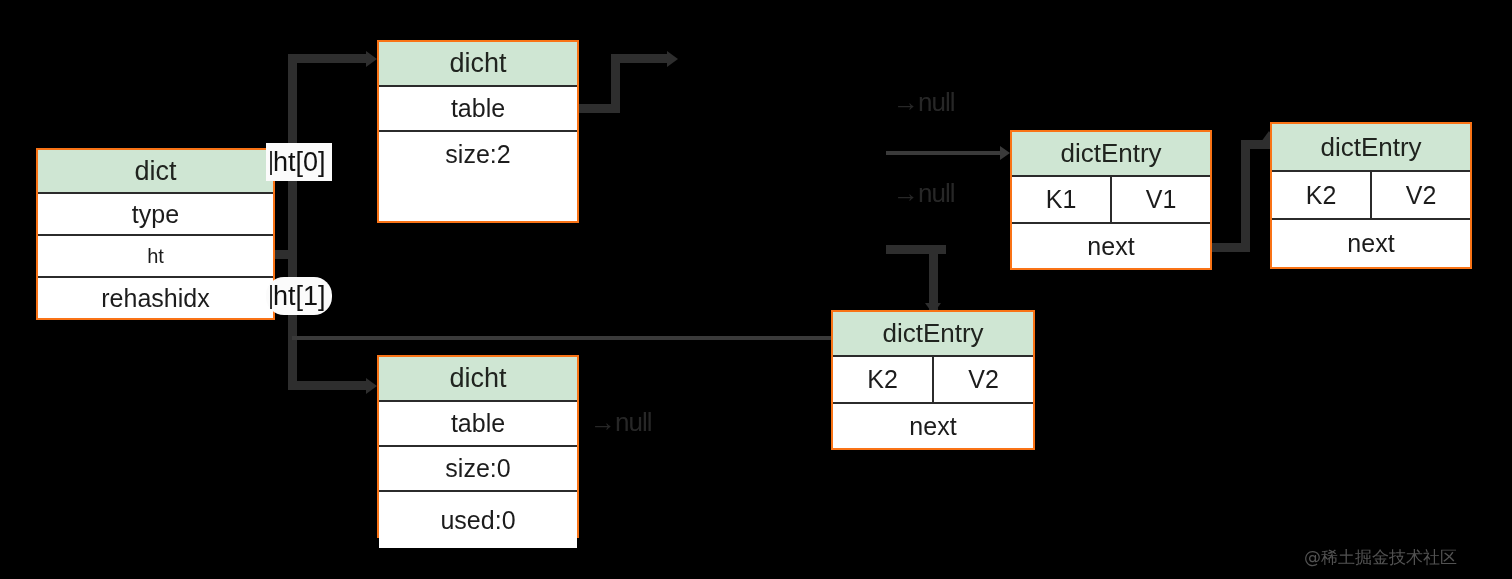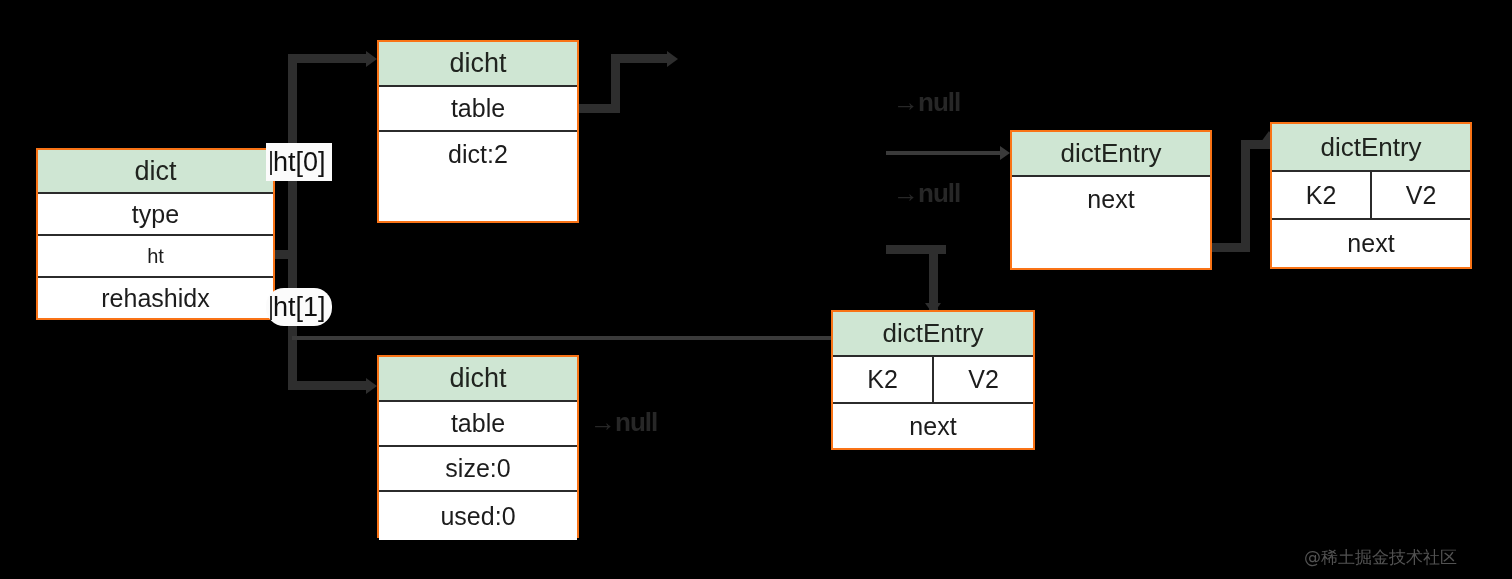--- a/index.html
+++ b/index.html
@@ -29,21 +29,21 @@
   .arw.d{border-top:11px solid #2e2e2e;border-left:8px solid transparent;border-right:8px solid transparent;}
   .arw.u{border-bottom:11px solid #2e2e2e;border-left:8px solid transparent;border-right:8px solid transparent;}
   .arw.thin-r{border-left:10px solid #3a3a3a;border-top:7px solid transparent;border-bottom:7px solid transparent;}
 
   
   .tag{position:absolute;background:#fbfbfb;color:#111;font-size:27px;line-height:34px;
        padding:2px 6px 2px 4px;white-space:nowrap;}
   .tag .caret{display:inline-block;width:2px;height:24px;background:#333;
               vertical-align:-4px;margin-right:1px;}
   .nullnote{position:absolute;color:#2a2a2a;font-size:26px;white-space:nowrap;
-            letter-spacing:-1px;opacity:.95;font-weight:bold;}
+            letter-spacing:-1px;opacity:.95;}
   .wm{position:absolute;color:#6e6e6e;font-size:17px;white-space:nowrap;opacity:.75;
       font-family:"DejaVu Sans",sans-serif;}
 </style>
 </head>
 <body>
 
 <div id="stage">
 
   <div class="ln" style="left:238px;top:250px;width:58px;height:9px;"></div>
   <div class="ln" style="left:288px;top:60px;width:9px;height:330px;"></div>
@@ -76,33 +76,37 @@
   <div class="box" style="left:36px;top:148px;width:239px;height:172px;">
     <div class="hdr" style="height:44px;font-size:27px;">dict</div>
     <div class="row" style="height:42px;font-size:25px;">type</div>
     <div class="row" style="height:42px;font-size:20px;">ht</div>
     <div class="row last" style="height:40px;font-size:25px;">rehashidx</div>
   </div>
 
   <div class="box" style="left:377px;top:40px;width:202px;height:183px;">
     <div class="hdr" style="height:45px;font-size:27px;">dicht</div>
     <div class="row" style="height:45px;font-size:25px;">table</div>
-    <div class="row last" style="height:44px;font-size:25px;">dict:2</div>
+    <div class="row last" style="height:44px;font-size:25px;">size:2</div>
   </div>
 
   <div class="box" style="left:377px;top:355px;width:202px;height:183px;">
     <div class="hdr" style="height:45px;font-size:27px;">dicht</div>
     <div class="row" style="height:45px;font-size:25px;">table</div>
     <div class="row" style="height:45px;font-size:25px;">size:0</div>
-    <div class="row last" style="height:48px;font-size:25px;">used:0</div>
+    <div class="row last" style="height:56px;font-size:25px;">used:0</div>
   </div>
 
 
   <div class="box" style="left:1010px;top:130px;width:202px;height:140px;">
     <div class="hdr" style="height:45px;font-size:26px;">dictEntry</div>
+    <div class="kv" style="height:47px;">
+      <div class="k" style="font-size:25px;">K1</div>
+      <div style="font-size:25px;">V1</div>
+    </div>
     <div class="row last" style="height:44px;font-size:25px;">next</div>
   </div>
 
   <div class="box" style="left:1270px;top:122px;width:202px;height:147px;">
     <div class="hdr" style="height:48px;font-size:26px;">dictEntry</div>
     <div class="kv" style="height:48px;">
       <div class="k" style="font-size:25px;">K2</div>
       <div style="font-size:25px;">V2</div>
     </div>
     <div class="row last" style="height:47px;font-size:25px;">next</div>
@@ -114,21 +118,21 @@
       <div class="k" style="font-size:25px;">K2</div>
       <div style="font-size:25px;">V2</div>
     </div>
     <div class="row last" style="height:44px;font-size:25px;">next</div>
   </div>
 
   <div class="tag" style="left:266px;top:143px;">
     <span class="caret"></span><span>ht[0]</span>
   </div>
 
-  <div class="tag" style="left:266px;top:288px;border-radius:18px;">
+  <div class="tag" style="left:266px;top:277px;border-radius:18px;">
     <span class="caret"></span><span>ht[1]</span>
   </div>
 
   <div class="nullnote" style="left:893px;top:87px;">→null</div>
   <div class="nullnote" style="left:893px;top:178px;">→null</div>
   <div class="nullnote" style="left:590px;top:407px;">→null</div>
 
   <div class="wm" style="left:1304px;top:546px;text-align:right;">@稀土掘金技术社区</div>
 
 </div>

